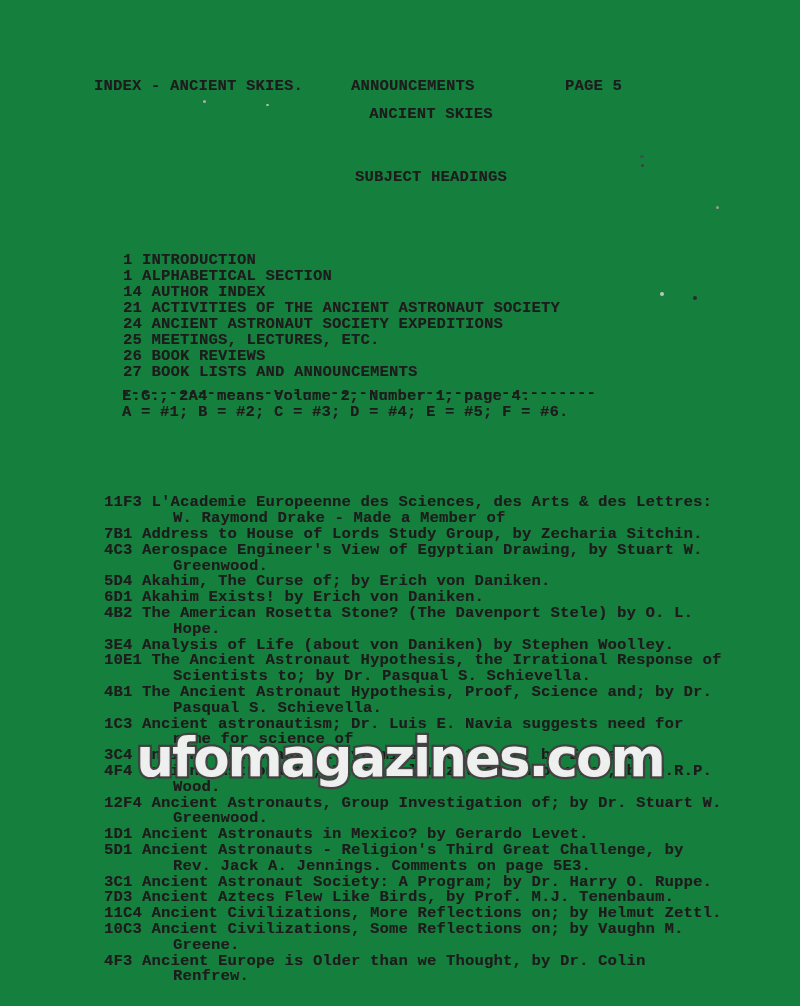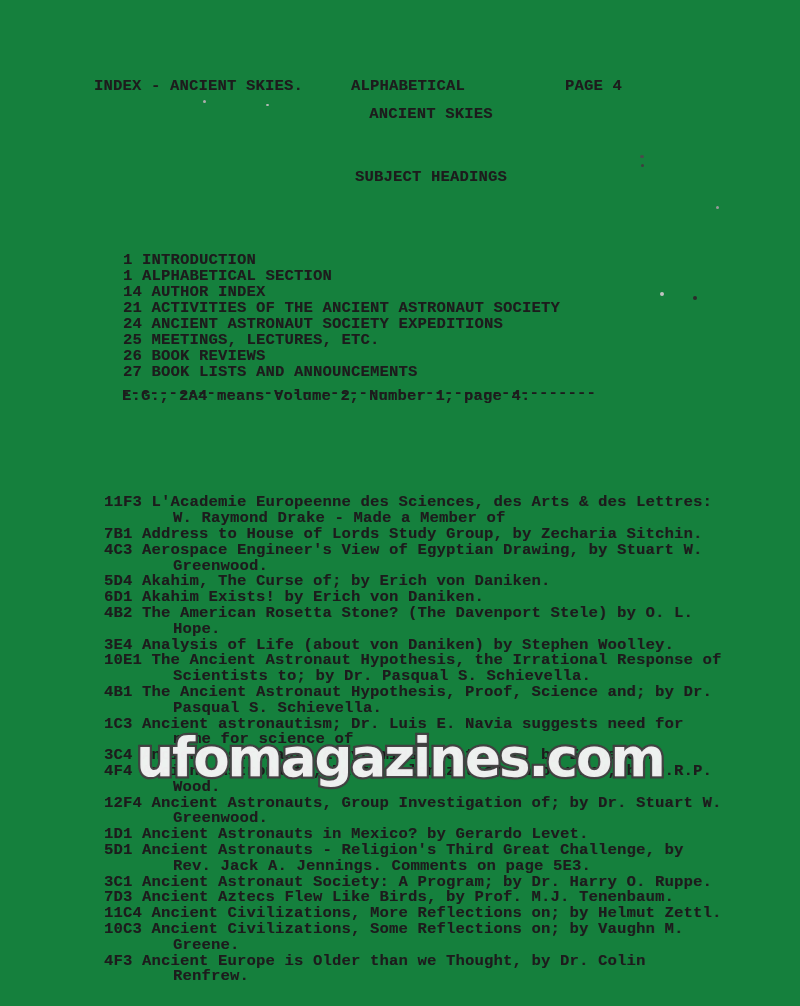--- a/index.html
+++ b/index.html
@@ -56,34 +56,34 @@
   .sp5{left:203px;top:100px;width:3px;height:3px;background:#adadad;}
   .sp6{left:266px;top:104px;width:3px;height:2px;background:#bdbdbd;}
 </style>
 </head>
 <body>
 
 <div class="page">
 
   <div class="hdr-row">
     <span class="hdr-left">INDEX - ANCIENT SKIES.</span>
-    <span class="hdr-center">ALPHABETICAL</span>
-    <span class="hdr-right">PAGE 4</span>
+    <span class="hdr-center">ANNOUNCEMENTS</span>
+    <span class="hdr-right">PAGE 5</span>
   </div>
 
   <div class="abs centered title">ANCIENT SKIES</div>
   <div class="abs centered sec-heading">SUBJECT HEADINGS</div>
 
   <div class="abs subject-list">
     
   <div class="line">1 INTRODUCTION</div><div class="line">1 ALPHABETICAL SECTION</div><div class="line">14 AUTHOR INDEX</div><div class="line">21 ACTIVITIES OF THE ANCIENT ASTRONAUT SOCIETY</div><div class="line">24 ANCIENT ASTRONAUT SOCIETY EXPEDITIONS</div><div class="line">25 MEETINGS, LECTURES, ETC.</div><div class="line">26 BOOK REVIEWS</div><div class="line">27 BOOK LISTS AND ANNOUNCEMENTS</div></div>
 
   <div class="abs legend">
     
-  <div class="line">E.G., 2A4 means Volume 2, Number 1, page 4.</div></div>
+  <div class="line">E.G., 2A4 means Volume 2, Number 1, page 4.</div><div class="line">A = #1; B = #2; C = #3; D = #4; E = #5; F = #6.</div></div>
 
   <div class="abs divider">--------------------------------------------------</div>
 
 
   <div class="abs entries">
     
   <div class="line">11F3 L'Academie Europeenne des Sciences, des Arts &amp; des Lettres:</div><div class="line indent">W. Raymond Drake - Made a Member of</div><div class="line">7B1 Address to House of Lords Study Group, by Zecharia Sitchin.</div><div class="line">4C3 Aerospace Engineer's View of Egyptian Drawing, by Stuart W.</div><div class="line indent">Greenwood.</div><div class="line">5D4 Akahim, The Curse of; by Erich von Daniken.</div><div class="line">6D1 Akahim Exists! by Erich von Daniken.</div><div class="line">4B2 The American Rosetta Stone? (The Davenport Stele) by O. L.</div><div class="line indent">Hope.</div><div class="line">3E4 Analysis of Life (about von Daniken) by Stephen Woolley.</div><div class="line">10E1 The Ancient Astronaut Hypothesis, the Irrational Response of</div><div class="line indent">Scientists to; by Dr. Pasqual S. Schievella.</div><div class="line">4B1 The Ancient Astronaut Hypothesis, Proof, Science and; by Dr.</div><div class="line indent">Pasqual S. Schievella.</div><div class="line">1C3 Ancient astronautism; Dr. Luis E. Navia suggests need for</div><div class="line indent">name for science of</div><div class="line">3C4 Ancient Astronauts &amp; Pyramids, Letter re; by E. Dance.</div><div class="line">4F4 Ancient Astronauts, Earth Colonization Theory and, by D.R.P.</div><div class="line indent">Wood.</div><div class="line">12F4 Ancient Astronauts, Group Investigation of; by Dr. Stuart W.</div><div class="line indent">Greenwood.</div><div class="line">1D1 Ancient Astronauts in Mexico? by Gerardo Levet.</div><div class="line">5D1 Ancient Astronauts - Religion's Third Great Challenge, by</div><div class="line indent">Rev. Jack A. Jennings. Comments on page 5E3.</div><div class="line">3C1 Ancient Astronaut Society: A Program; by Dr. Harry O. Ruppe.</div><div class="line">7D3 Ancient Aztecs Flew Like Birds, by Prof. M.J. Tenenbaum.</div><div class="line">11C4 Ancient Civilizations, More Reflections on; by Helmut Zettl.</div><div class="line">10C3 Ancient Civilizations, Some Reflections on; by Vaughn M.</div><div class="line indent">Greene.</div><div class="line">4F3 Ancient Europe is Older than we Thought, by Dr. Colin</div><div class="line indent">Renfrew.</div></div>
 
   <div class="watermark">ufomagazines.com</div>
 

